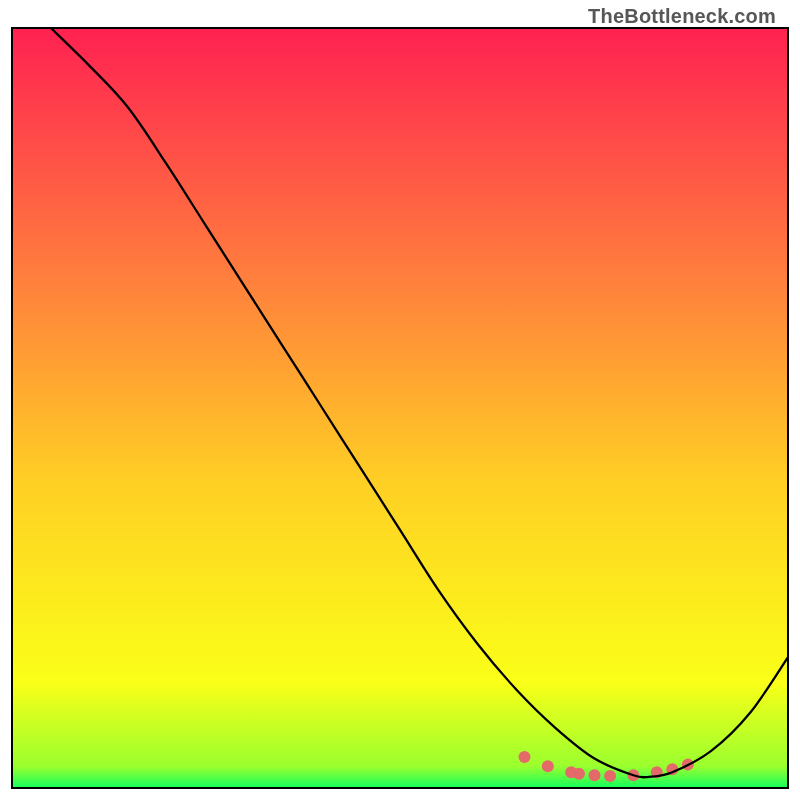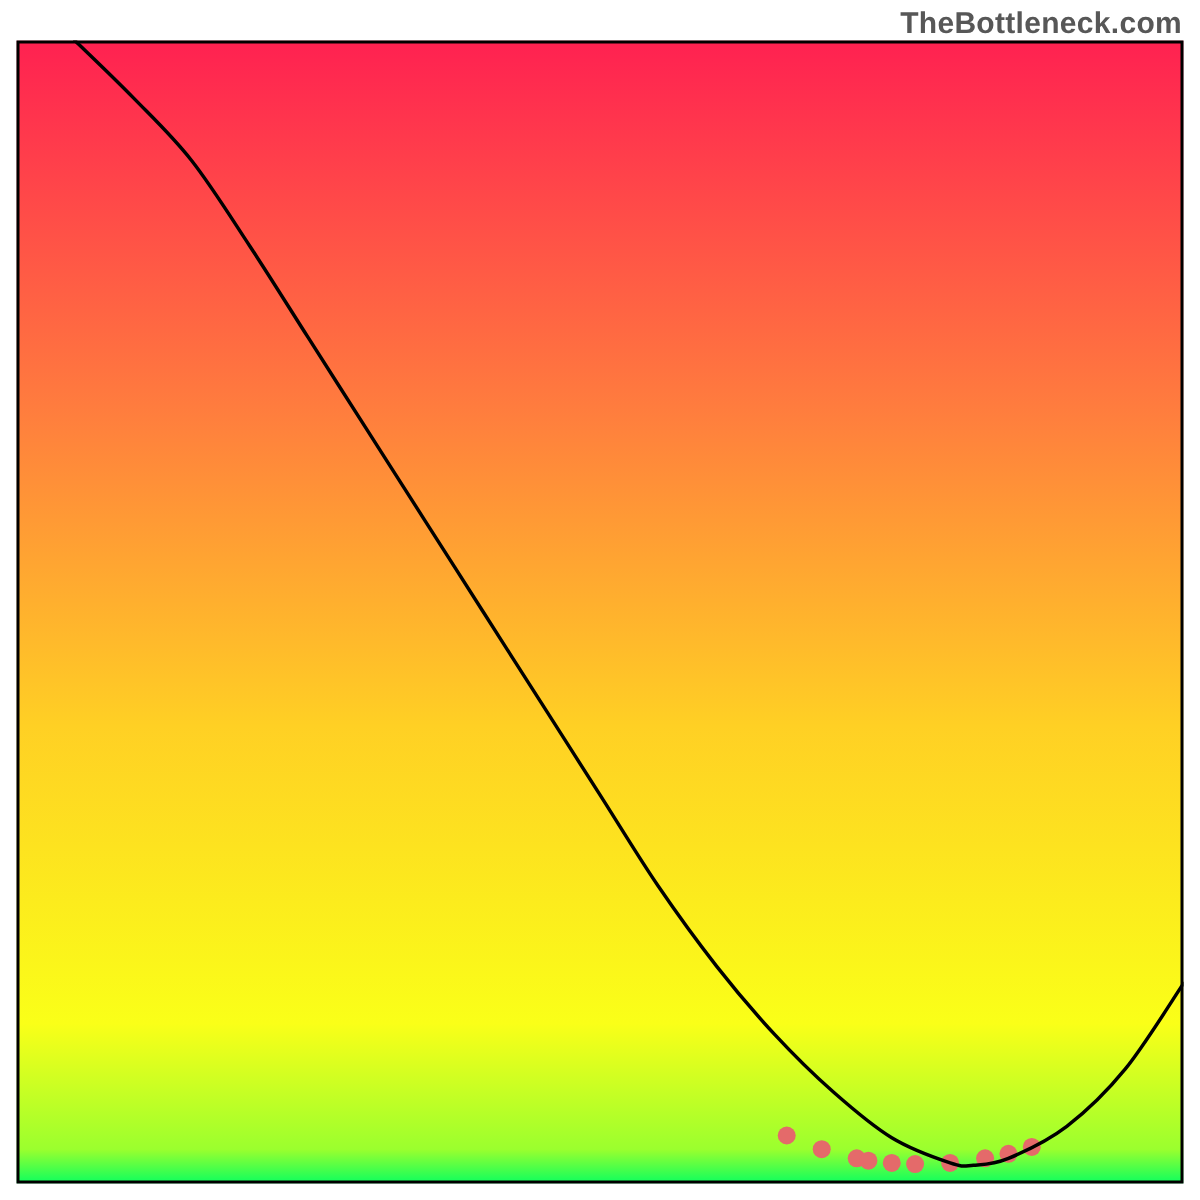--- a/index.html
+++ b/index.html
@@ -12,21 +12,21 @@
     font-family: Arial, Helvetica, sans-serif;
   }
   .stage {
     position: relative;
     width: 800px;
     height: 800px;
   }
   .watermark {
     position: absolute;
     top: 5px;
-    right: 12px;
+    right: 24px;
     font-size: 20px;
     font-weight: 600;
     color: #575757;
     letter-spacing: 0.2px;
   }
   .plot {
     position: absolute;
     left: 11px;
     top: 27px;
     width: 778px;

